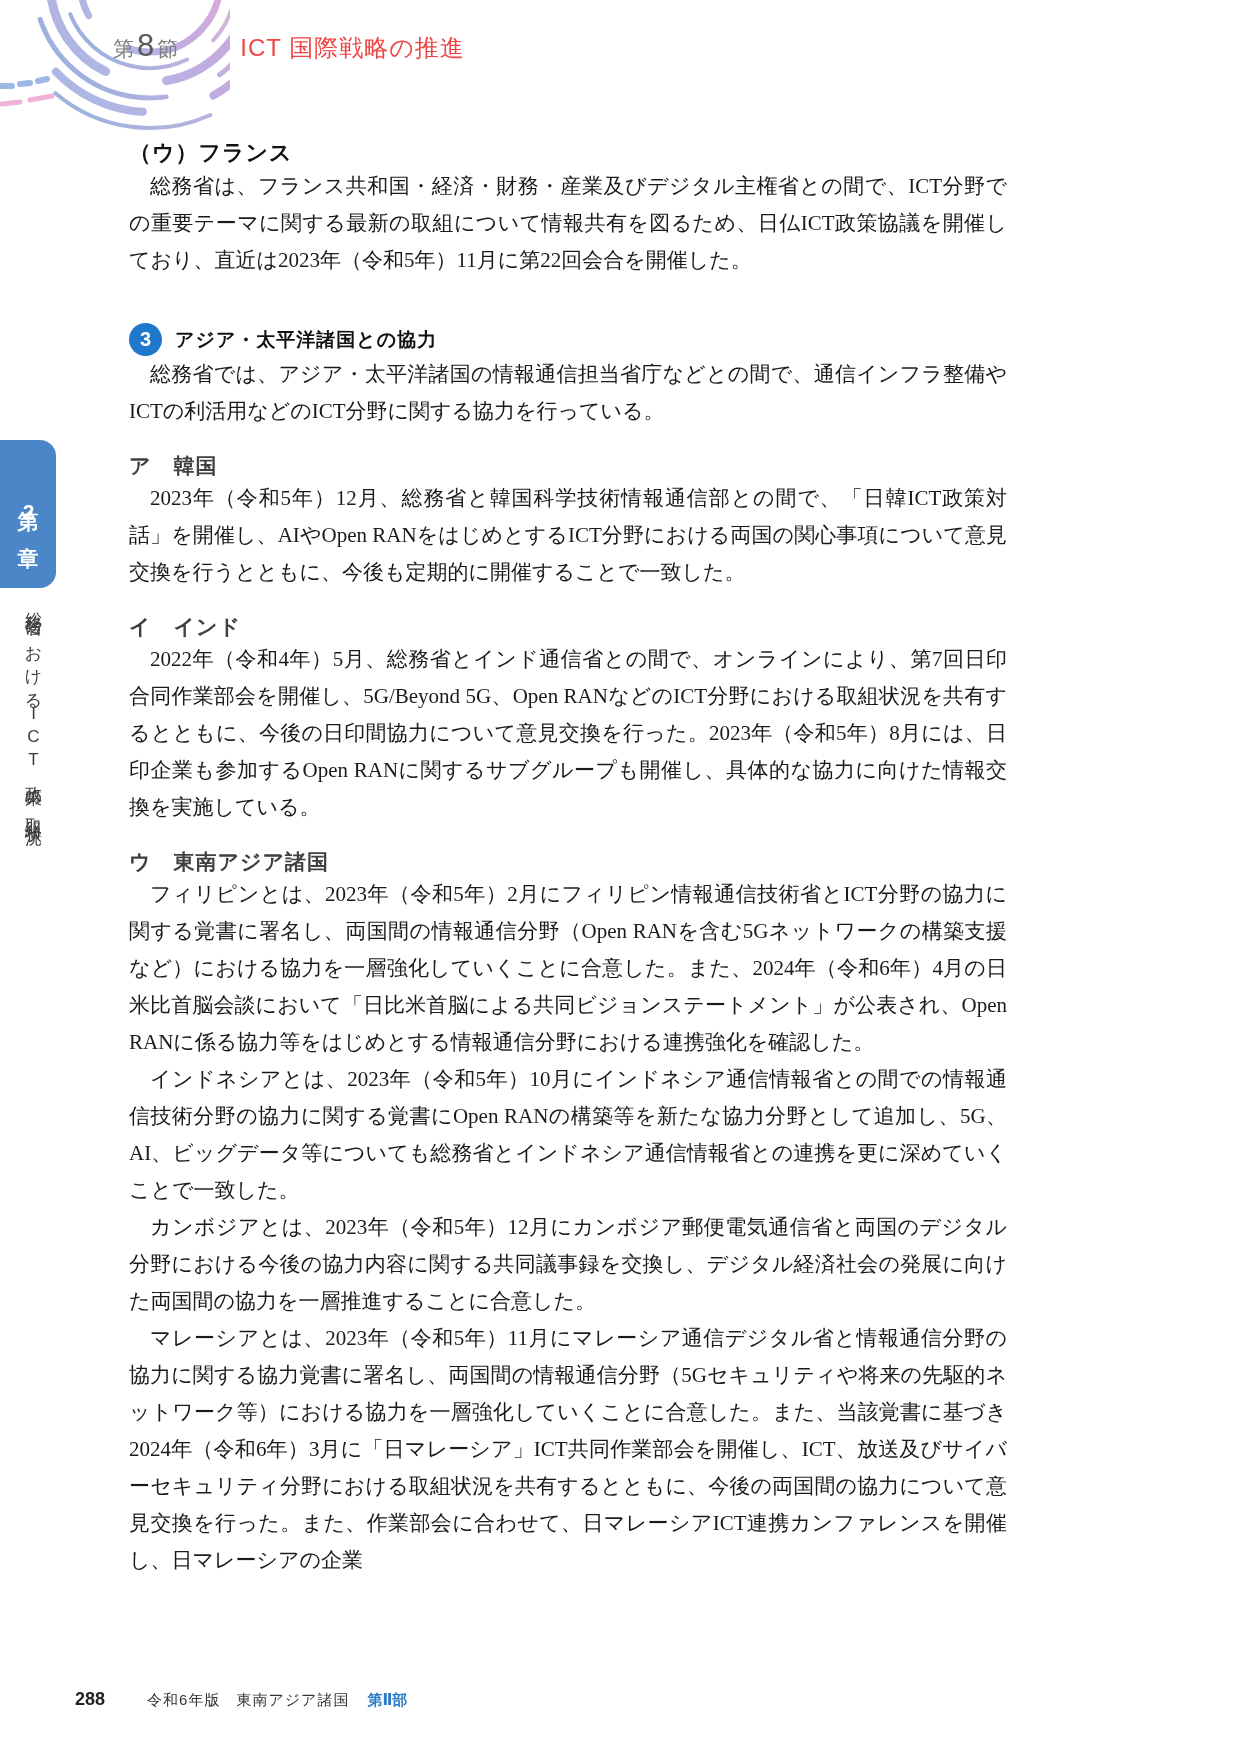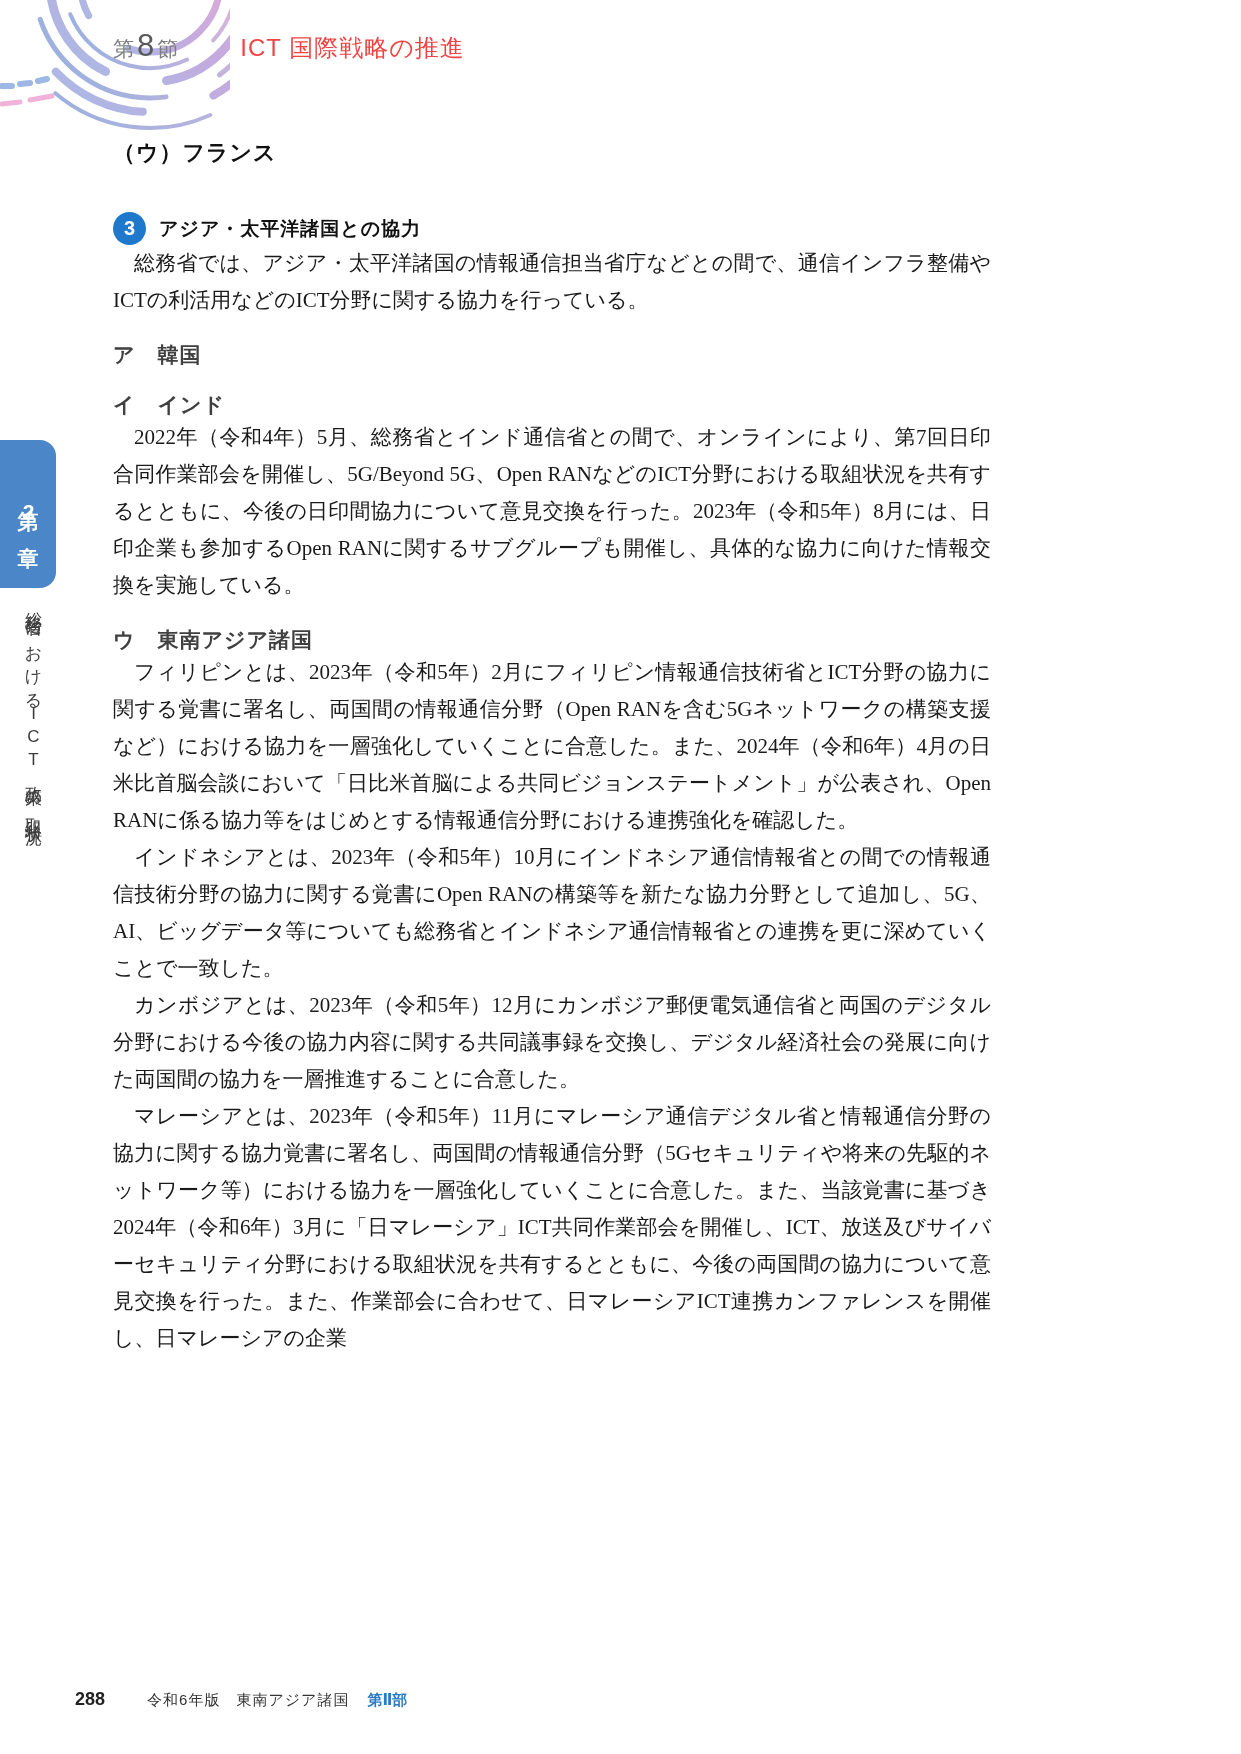--- a/index.html
+++ b/index.html
@@ -32,21 +32,21 @@
     color:#fff;font-family:"Liberation Sans","DejaVu Sans",sans-serif;
     font-size:21px;font-weight:bold;letter-spacing:6px;
   }
   .chapter-side-title{
     position:absolute;left:22px;top:598px;
     writing-mode:vertical-rl;text-orientation:upright;
     font-family:"Liberation Sans","DejaVu Sans",sans-serif;
     font-size:17px;color:#3c3c3c;letter-spacing:4px;
   }
   
-  .content{position:absolute;left:113px;top:138px;width:878px;}
+  .content{position:absolute;left:129px;top:138px;width:878px;}
   .h-paren{
     font-family:"Liberation Sans","DejaVu Sans",sans-serif;
     font-size:22px;font-weight:bold;color:#111;letter-spacing:1px;
   }
   p.body{
     margin:0;font-size:21px;line-height:37px;
     text-align:justify;text-indent:1em;color:#1a1a1a;
   }
   .mt8{margin-top:8px;}
   .sec3-head{
@@ -120,30 +120,32 @@
   </div>
 
   <div class="chapter-tab">
     <span>第2章</span>
   </div>
   <div class="chapter-side-title">総務省におけるICT政策の取組状況</div>
 
   <div class="content">
 
     <div class="h-paren">（ウ）フランス</div>
+    <p class="body mt8">総務省は、フランス共和国・経済・財務・産業及びデジタル主権省との間で、ICT分野での重要テーマに関する最新の取組について情報共有を図るため、日仏ICT政策協議を開催しており、直近は2023年（令和5年）11月に第22回会合を開催した。</p>
 
     <div class="sec3-head">
       <div class="sec3-circle">3</div>
       <div class="sec3-title">アジア・太平洋諸国との協力</div>
     </div>
     <p class="body mt8">総務省では、アジア・太平洋諸国の情報通信担当省庁などとの間で、通信インフラ整備やICTの利活用などのICT分野に関する協力を行っている。</p>
 
     <div class="sub-head">
       <span class="kana">ア</span><span>韓国</span>
     </div>
+    <p class="body mt8">2023年（令和5年）12月、総務省と韓国科学技術情報通信部との間で、「日韓ICT政策対話」を開催し、AIやOpen RANをはじめとするICT分野における両国の関心事項について意見交換を行うとともに、今後も定期的に開催することで一致した。</p>
 
     <div class="sub-head">
       <span class="kana">イ</span><span>インド</span>
     </div>
     <p class="body mt8">2022年（令和4年）5月、総務省とインド通信省との間で、オンラインにより、第7回日印合同作業部会を開催し、5G/Beyond 5G、Open RANなどのICT分野における取組状況を共有するとともに、今後の日印間協力について意見交換を行った。2023年（令和5年）8月には、日印企業も参加するOpen RANに関するサブグループも開催し、具体的な協力に向けた情報交換を実施している。</p>
 
     <div class="sub-head">
       <span class="kana">ウ</span><span>東南アジア諸国</span>
     </div>
     <p class="body mt8">フィリピンとは、2023年（令和5年）2月にフィリピン情報通信技術省とICT分野の協力に関する覚書に署名し、両国間の情報通信分野（Open RANを含む5Gネットワークの構築支援など）における協力を一層強化していくことに合意した。また、2024年（令和6年）4月の日米比首脳会談において「日比米首脳による共同ビジョンステートメント」が公表され、Open RANに係る協力等をはじめとする情報通信分野における連携強化を確認した。</p>

